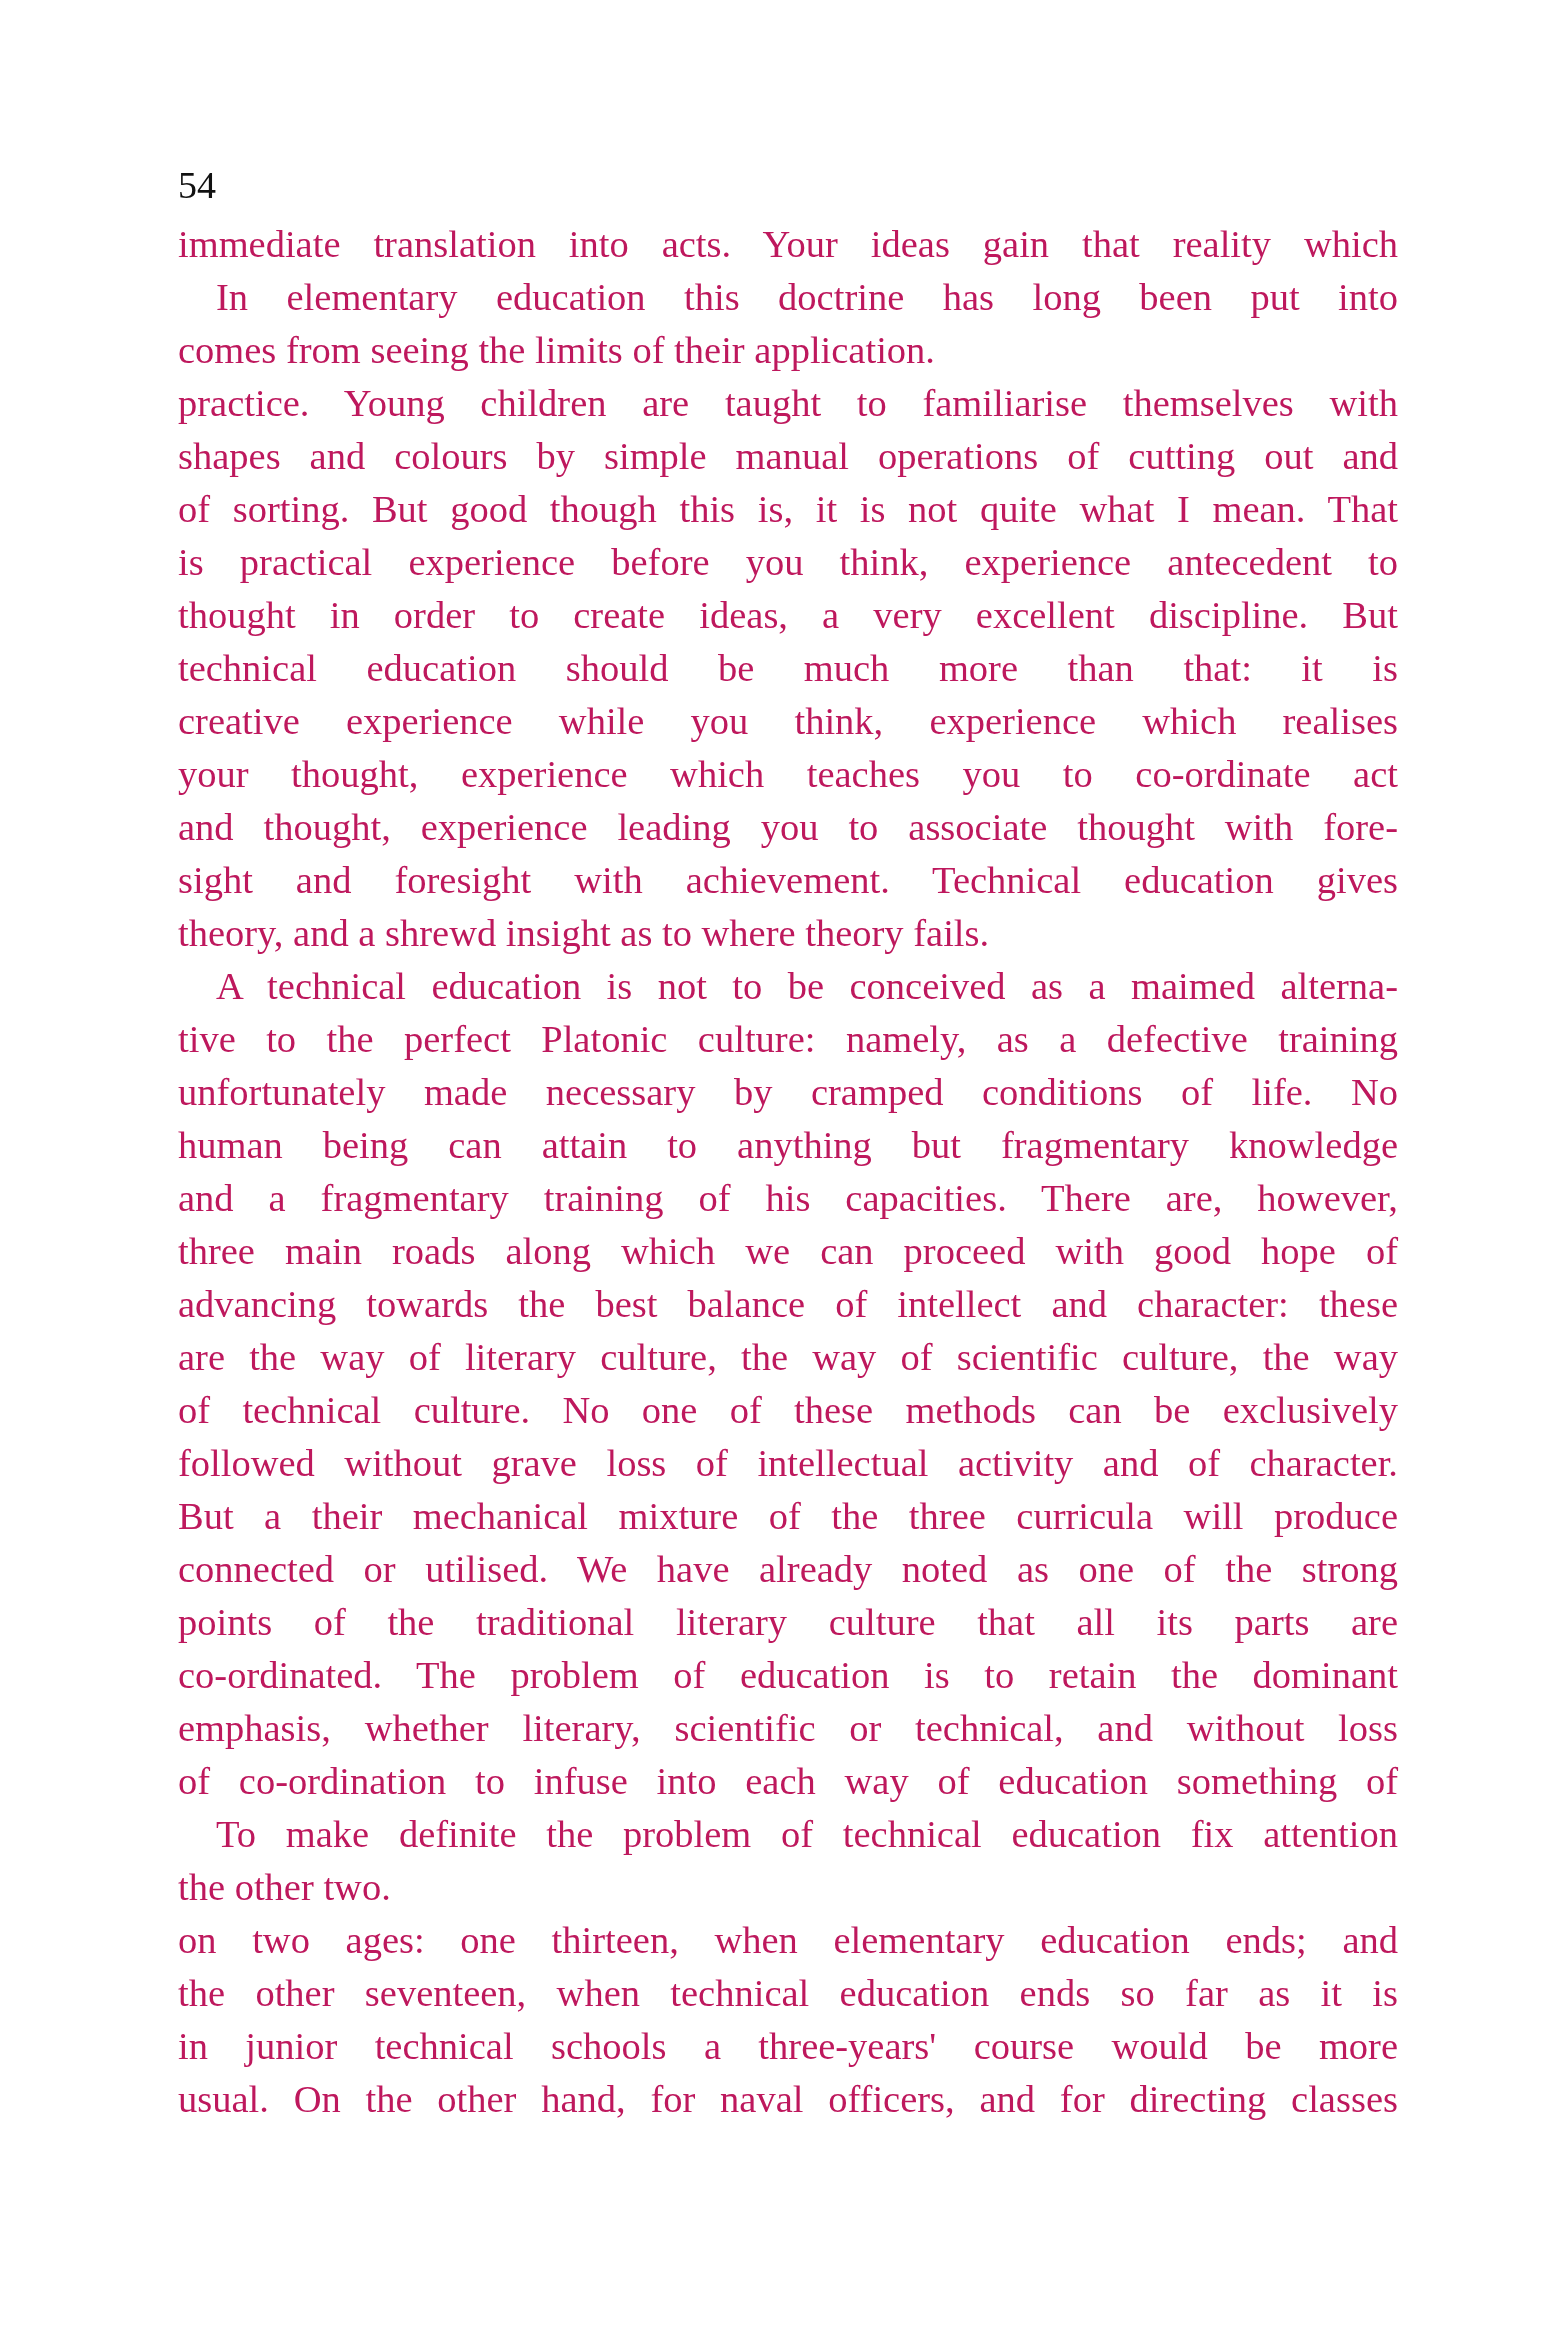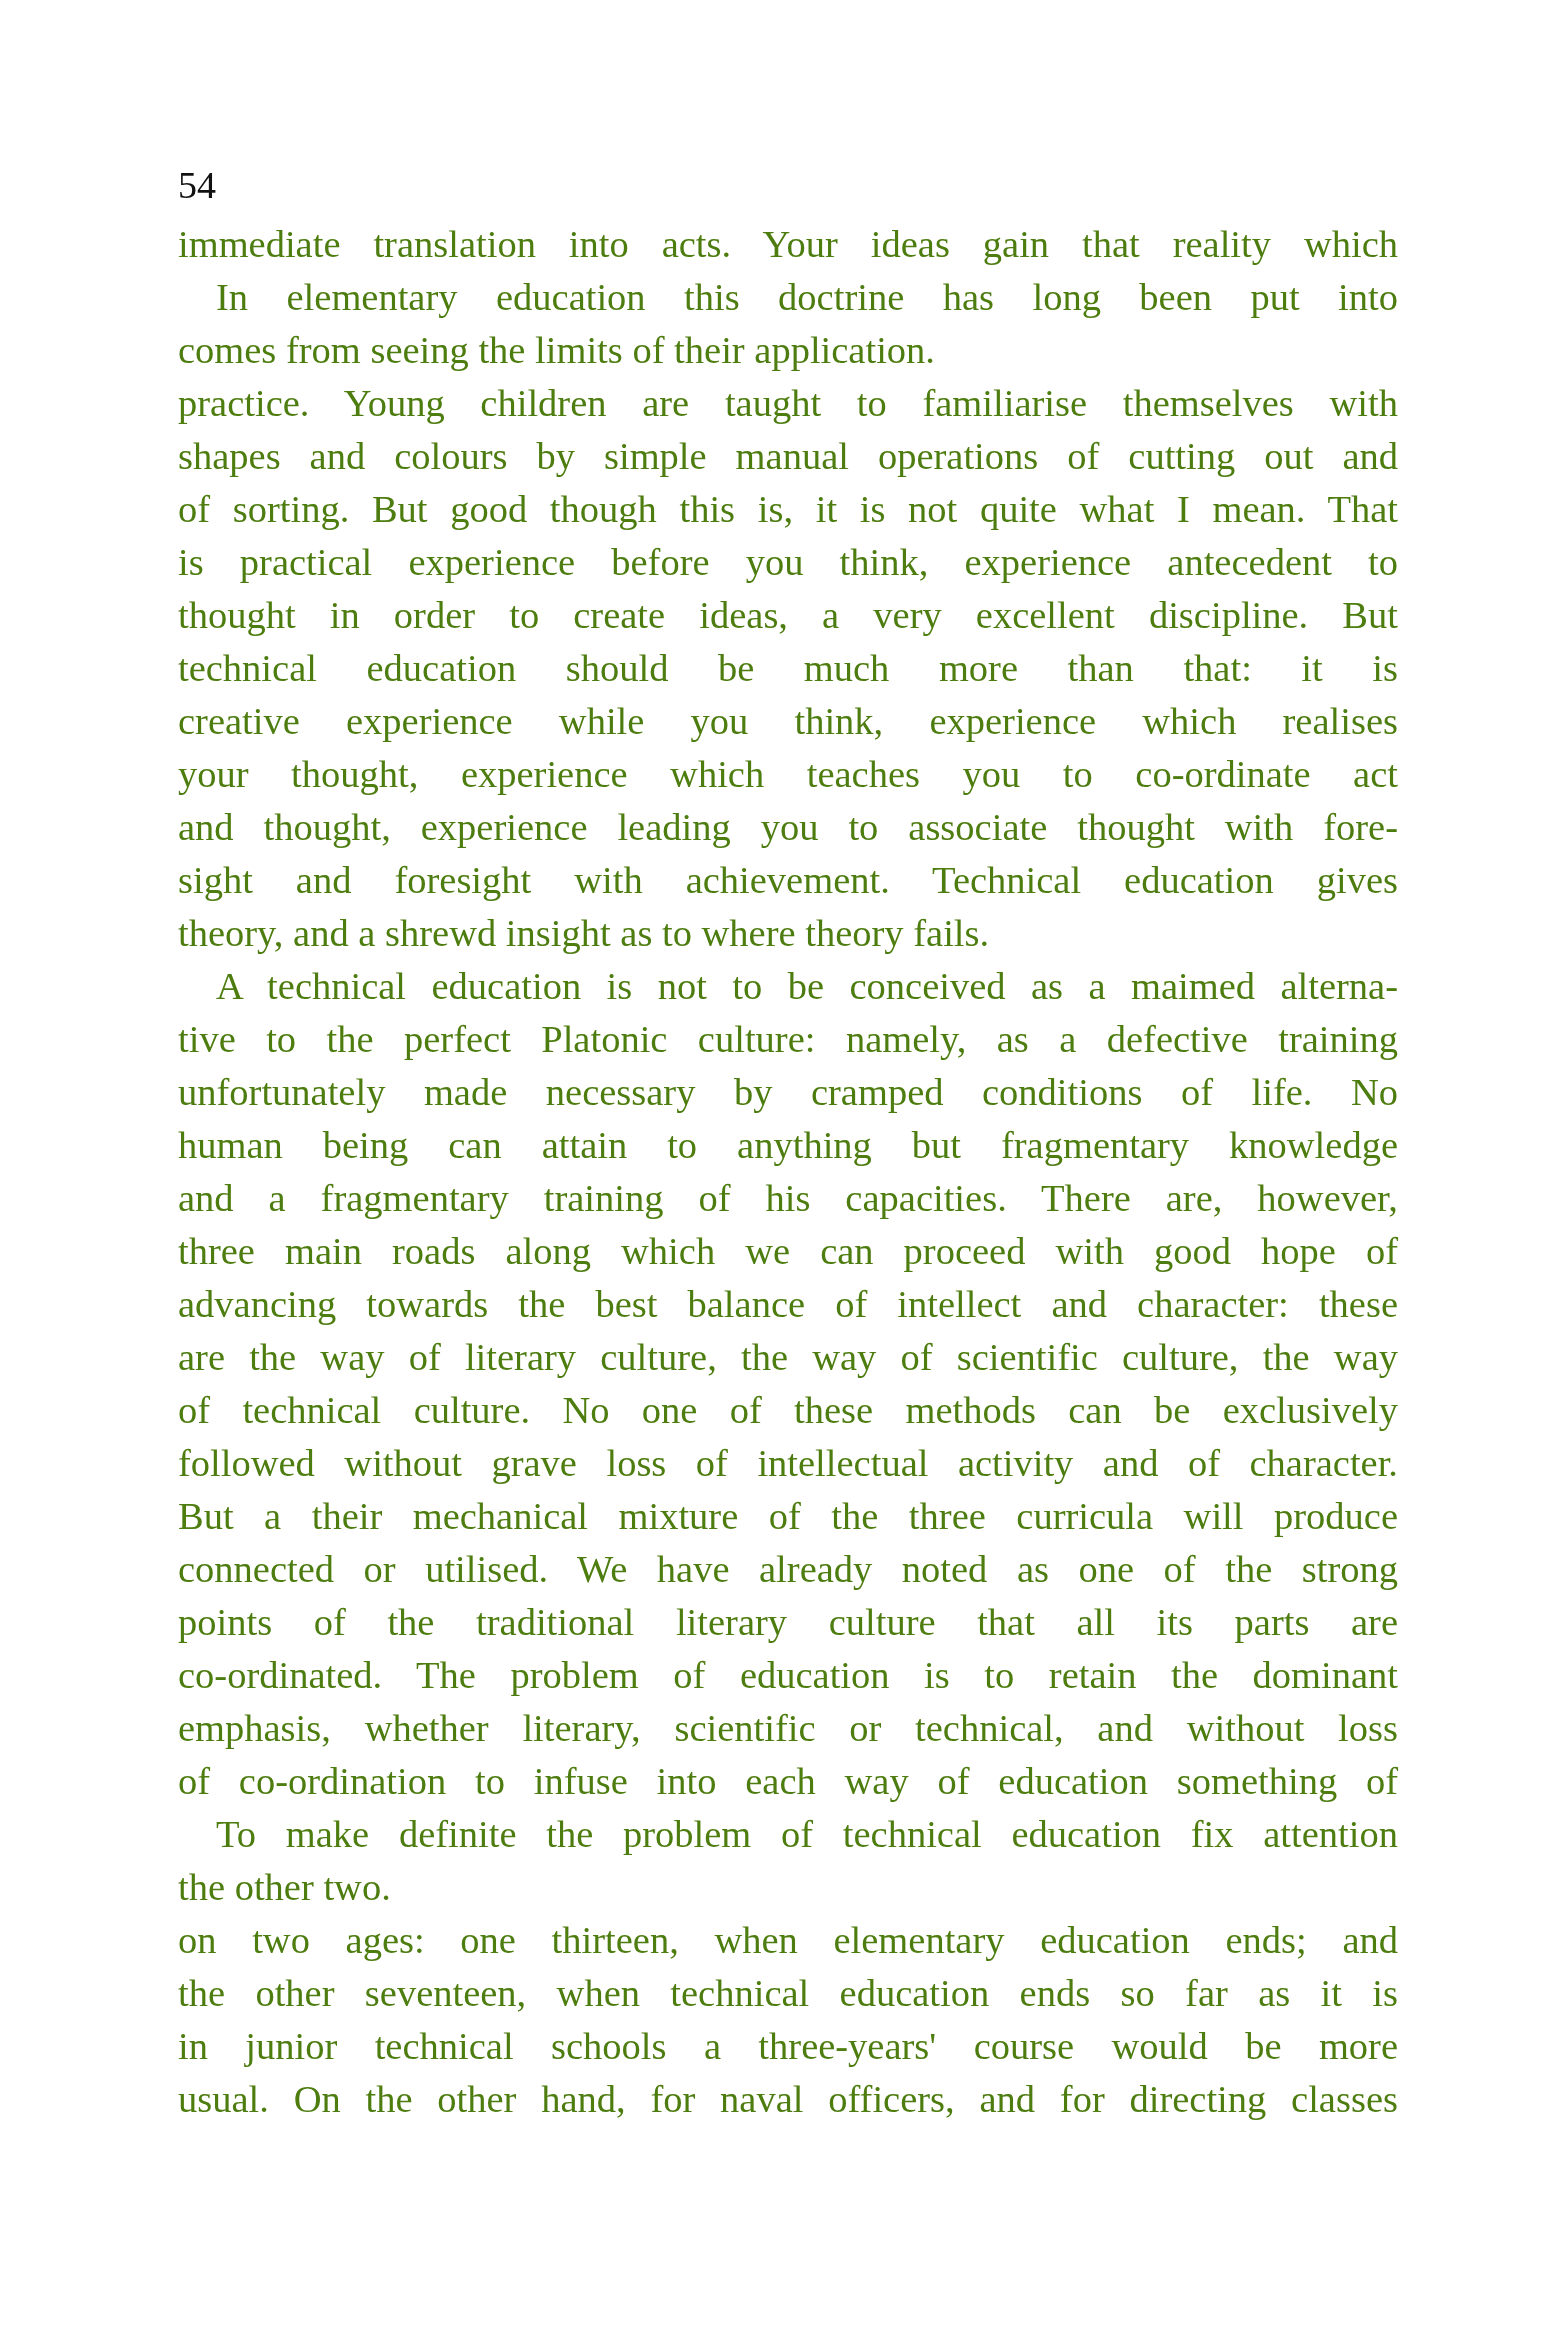--- a/index.html
+++ b/index.html
@@ -2,21 +2,21 @@
 <html><head>
 <meta charset="utf-8">
 <style>
   html, body { margin: 0; padding: 0; background: #ffffff; }
   body { width: 1549px; height: 2348px; position: relative; overflow: hidden; }
   .page { position: absolute; left: 0; top: 0; width: 1549px; height: 2348px; background: #fff; }
   .header { position: absolute; top: 152px; left: 178px; width: 1220px; height: 50px; }
   .page-num { position: absolute; left: 0; top: 3px; font-family: "Liberation Serif", serif; font-size: 38px; color: #111; margin-top: 8px; }
   .running-head { position: absolute; left: 0; right: 0; top: 4px; text-align: center; font-family: "Liberation Serif", serif; font-size: 29px; letter-spacing: 1.5px; color: #111; padding-right: 70px; }
   .body { position: absolute; top: 218px; left: 178px; width: 1220px; }
-  .line { height: 53px; line-height: 53px; font-family: "Liberation Serif", serif; font-size: 38.5px; color: #4d7c0f; text-align: justify; text-align-last: justify; white-space: nowrap; overflow: visible; }
+  .line { height: 53px; line-height: 53px; font-family: "Liberation Serif", serif; font-size: 38.5px; color: #be185d; text-align: justify; text-align-last: justify; white-space: nowrap; overflow: visible; }
   .line.indent { padding-left: 38px; }
   .line.last { text-align-last: left; }
 </style>
 </head>
 <body>
 
 <div class="page">
   <div class="header">
     <span class="page-num">54</span>
   </div>

